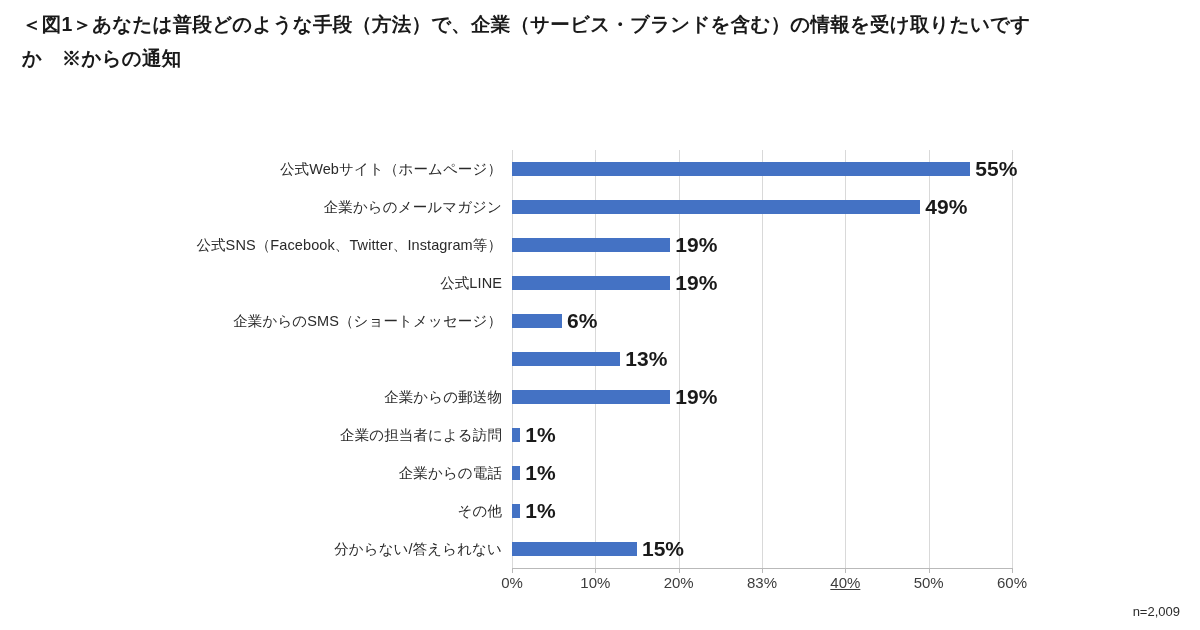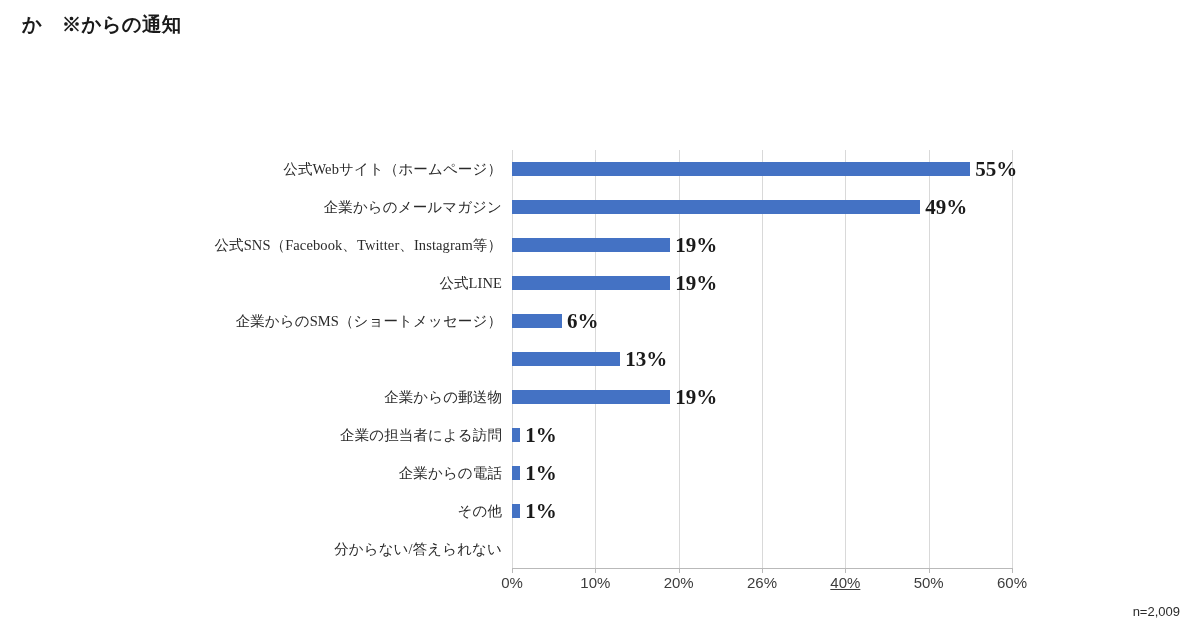--- a/index.html
+++ b/index.html
@@ -79,21 +79,20 @@
     width: 1200px;
     height: 418px;
   }
   .row {
     position: absolute;
     left: 0;
     width: 1200px;
     height: 38px;
     display: flex;
     align-items: center;
-    font-family: Liberation Serif, serif;
   }
   .cat-label {
     position: absolute;
     left: 60px;
     width: 442px;
     text-align: right;
     font-size: 14.5px;
     color: #2a2a2a;
     white-space: nowrap;
     overflow: visible;
@@ -141,20 +140,21 @@
     top: 604px;
     font-size: 13px;
     color: #2b2b2b;
     white-space: nowrap;
   }
 </style>
 </head>
 <body>
 
 <div id="title-block">
+  <span id="title-line-1">＜図1＞あなたは普段どのような手段（方法）で、企業（サービス・ブランドを含む）の情報を受け取りたいです</span>
   <span id="title-line-2">か　※からの通知</span>
 </div>
 
 <div id="chart">
   <div id="plot-frame">
     <div id="gridlines">
         <div class="gridline" style="left: 0px;"></div>
         <div class="gridline" style="left: 83.3333px;"></div>
         <div class="gridline" style="left: 166.667px;"></div>
         <div class="gridline" style="left: 250px;"></div>
@@ -239,27 +239,31 @@
       </div>
       <div class="row" style="top: 342px;">
         <div class="cat-label">その他</div>
         <div class="bar-wrap">
           <div class="bar" style="width: 8.33333px; background: rgb(68, 114, 196);"></div>
           <div class="bar-value">1%</div>
         </div>
       </div>
       <div class="row" style="top: 380px;">
         <div class="cat-label">分からない/答えられない</div>
+        <div class="bar-wrap">
+          <div class="bar" style="width: 125px; background: rgb(68, 114, 196);"></div>
+          <div class="bar-value">15%</div>
+        </div>
       </div>
     </div>
 
   <div id="x-tick-labels">
       <div class="x-tick-label" style="left: 0px;">0%</div>
       <div class="x-tick-label" style="left: 83.3333px;">10%</div>
       <div class="x-tick-label" style="left: 166.667px;">20%</div>
-      <div class="x-tick-label" style="left: 250px;">26%</div>
+      <div class="x-tick-label" style="left: 250px;">83%</div>
       <div class="x-tick-label" style="left: 333.333px; text-decoration: underline;">40%</div>
       <div class="x-tick-label" style="left: 416.667px;">50%</div>
       <div class="x-tick-label" style="left: 500px;">60%</div>
     </div>
 </div>
 
 <div id="footnote">n=2,009</div>
 
 </body></html>

